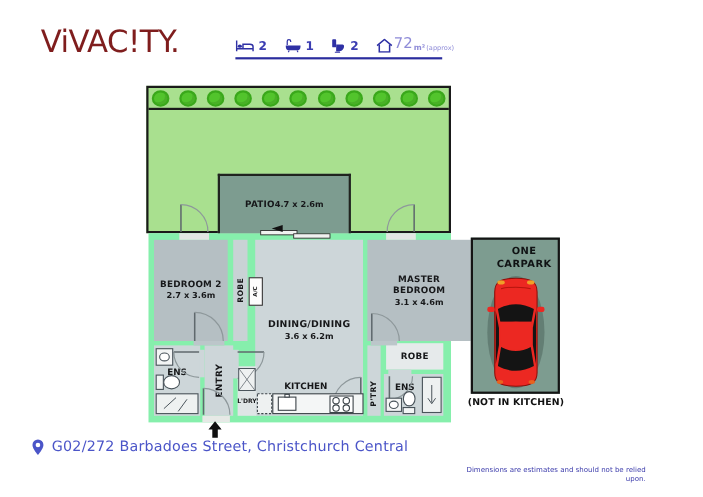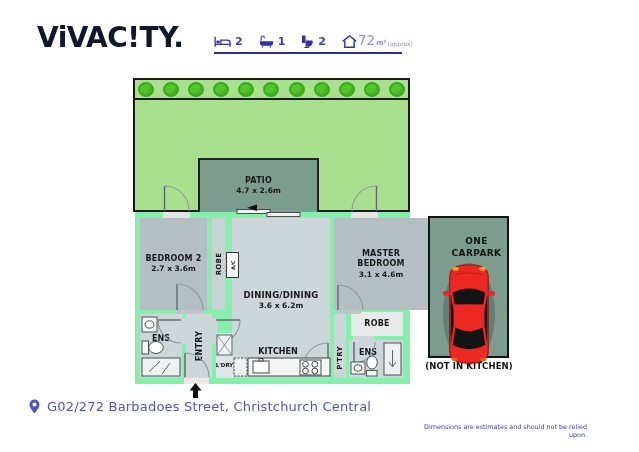--- a/index.html
+++ b/index.html
@@ -4,21 +4,21 @@
 <style>
   * { margin:0; padding:0; box-sizing:border-box; }
   html,body { background:#ffffff; }
   .canvas{
     position:relative; width:639px; height:452px; background:#ffffff;
     font-family:"DejaVu Sans","Liberation Sans",sans-serif; overflow:hidden;
   }
   
   .logo{
     position:absolute; left:37px; top:24px;
-    font-size:28px; font-weight:700; letter-spacing:-0.5px; color:#0f172a;
+    font-size:28px; font-weight:400; letter-spacing:-0.5px; color:#7f1d1d;
     line-height:1;
   }
   .stats{
     position:absolute; left:214px; top:31px; height:20px;
     display:flex; align-items:center; gap:16px;
   }
   .stat{ display:flex; align-items:center; gap:4px; }
   .sicon{ display:block; }
   .sval{ font-size:11px; font-weight:700; color:#3b3db2; }
   .area{ gap:1px; align-items:flex-end; }
@@ -37,21 +37,21 @@
     height:20px; padding:0 3px; border-bottom:2px solid #1a1a1a;
   }
   .bush{
     width:16px; height:15px; border-radius:50%;
     background:#52c42c; border:2px solid #3aa81b;
     box-shadow:inset -2px -2px 0 rgba(0,0,0,0.10);
   }
   .patio{
     position:absolute; left:198px; top:158px; width:121px; height:54px;
     background:#7d9c90; border:2px solid #20241f; border-bottom:none; z-index:2;
-    display:flex; flex-direction:column; align-items:center; justify-content:center;
+    display:flex; flex-direction:row; align-items:center; justify-content:center;
     color:#14181a; text-align:center;
   }
 
   
   .unit{ position:absolute; left:135px; top:212px; width:275px; height:172px; background:#86efac; z-index:1; }
   .room{
     position:absolute; background:#cdd6d9;
     display:flex; flex-direction:column; align-items:center; justify-content:center;
     text-align:center;
   }
@@ -91,21 +91,21 @@
   .plainlabel--f{ font-size:6.5px; }
 
   
   .overlay{ position:absolute; left:0; top:0; width:639px; height:452px; z-index:5; pointer-events:none; }
 
   
   .carpark{
     position:absolute; left:428px; top:216px; width:81px; height:142px;
     background:#7d9c90; border:2px solid #141414; z-index:1; text-align:center;
   }
-  .cp-title{ margin-top:18px; font-size:9px; font-weight:700; letter-spacing:0.4px; color:#101314; line-height:1.3;padding-left:16px; }
+  .cp-title{ margin-top:6px; font-size:9px; font-weight:700; letter-spacing:0.4px; color:#101314; line-height:1.3;padding-left:16px; }
   .cp-car{ display:block; margin:3px auto 0; }
   .cp-note{
     position:absolute; left:414px; top:361px; width:110px; text-align:center;
     font-size:8.5px; font-weight:700; color:#111; letter-spacing:0.1px;
   }
 
   
   .address{
     position:absolute; left:29px; top:399px;
     display:flex; align-items:center; gap:7px;

